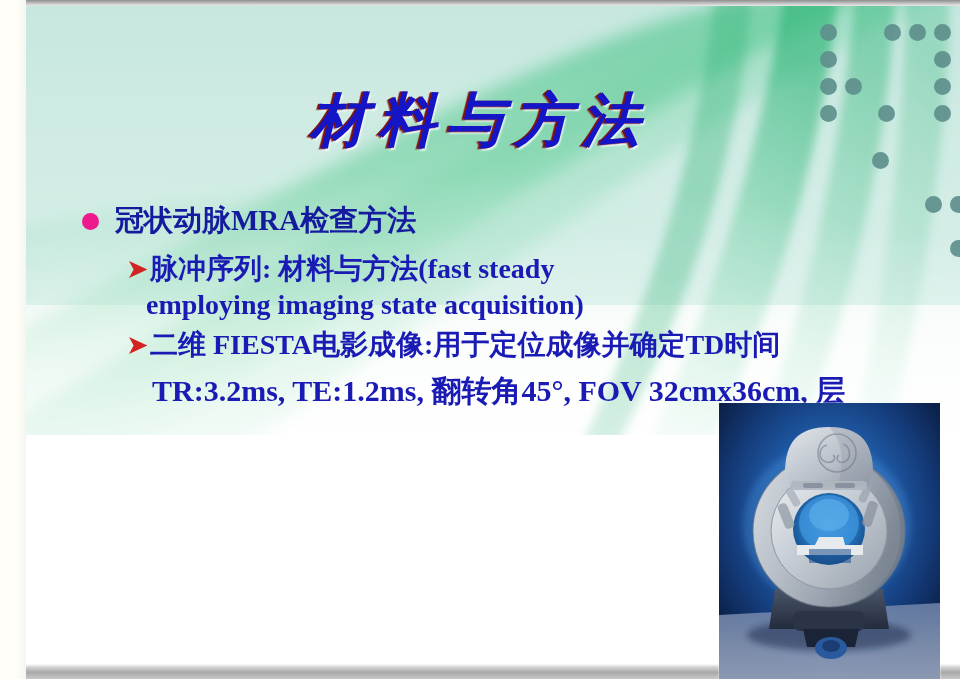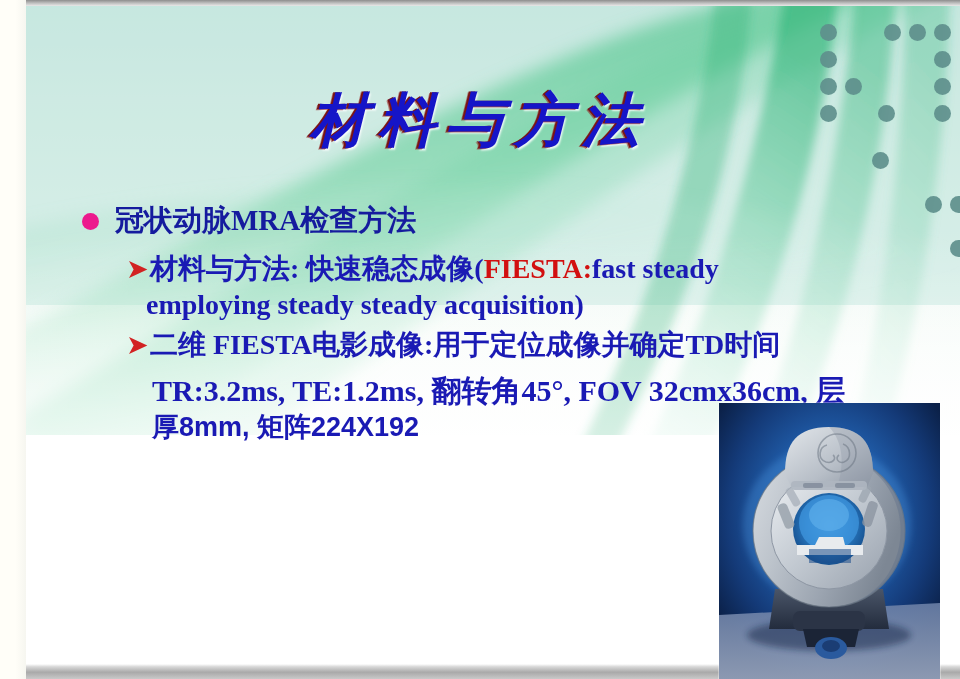--- a/index.html
+++ b/index.html
@@ -283,34 +283,32 @@
 
   <div class="body">
 
     <div class="line l1">
       <span class="bullet-dot"></span>
       <span>冠状动脉MRA检查方法</span>
     </div>
 
     <div class="line l2">
       <span class="arrow">➤</span>
-      <span>材料与方法: 快速稳态成像(</span>
-      <span class="red">FIESTA:</span>
+      <span>脉冲序列: 材料与方法(</span>
       <span> fast steady</span>
     </div>
 
-    <div class="line l3">employing steady steady acquisition)</div>
+    <div class="line l3">employing imaging state acquisition)</div>
 
     <div class="line l4">
       <span class="arrow">➤</span>
       <span>二维 FIESTA电影成像:用于定位成像并确定TD时间</span>
     </div>
 
     <div class="line l5">TR:3.2ms, TE:1.2ms, 翻转角45°, FOV 32cmx36cm, 层</div>
-    <div class="line l6">厚8mm, 矩阵224X192</div>
   </div>
 
   <div class="photo">
     <svg width="221" height="276" viewBox="0 0 221 276" xmlns="http://www.w3.org/2000/svg">
       <defs>
         <radialGradient id="bgGlow" cx="50%" cy="40%" r="62%">
           <stop offset="0%" stop-color="#3d84d6"></stop>
           <stop offset="40%" stop-color="#2160ae"></stop>
           <stop offset="75%" stop-color="#143a78"></stop>
           <stop offset="100%" stop-color="#0b2149"></stop>

